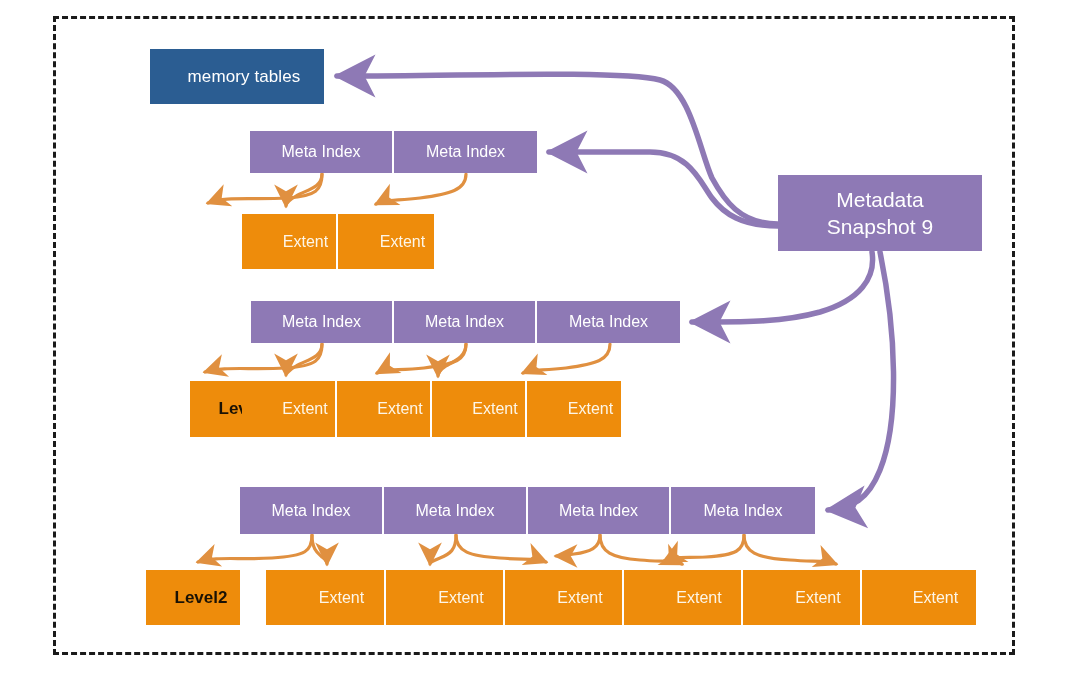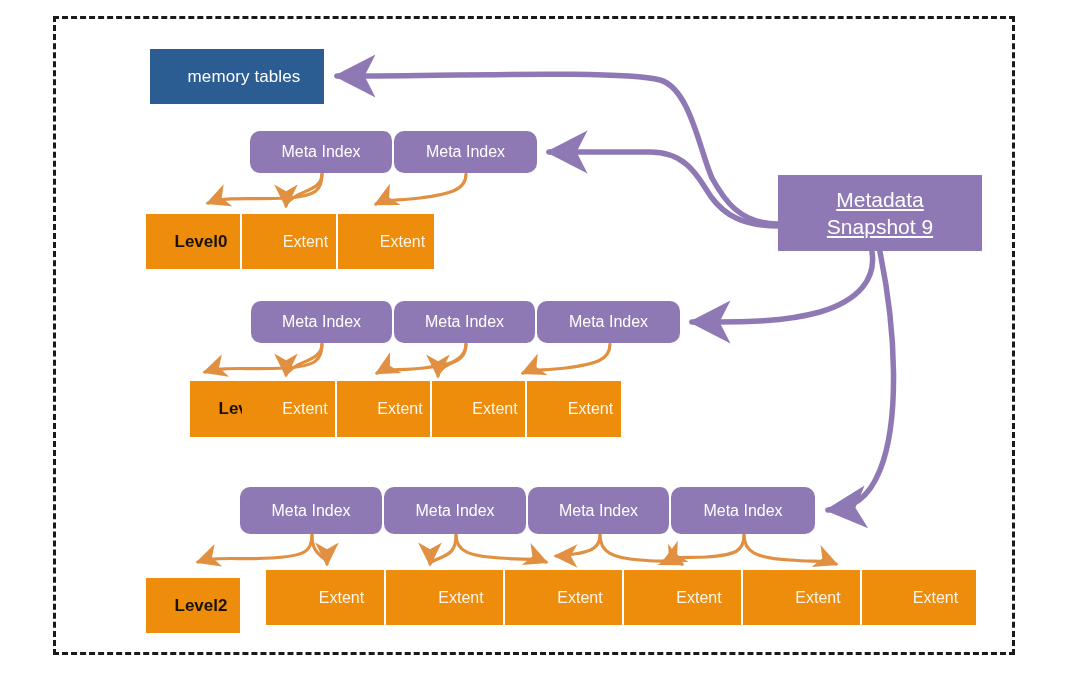--- a/index.html
+++ b/index.html
@@ -27,39 +27,38 @@
     justify-content:center;
   }
   .memtable{
     background:#2b5d92;color:#ffffff;
     font-size:17px;padding-left:14px;letter-spacing:.1px;
   }
   .meta{
     background:#8e79b5;color:#ffffff;
     font-size:16px;justify-content:center;
     border-right:2px solid #ffffff;
-    border-radius:10px;
   }
   .meta.last{border-right:none;}
   .extent{
     background:#ee8c0b;color:#fdf6e8;
     font-size:16px;border-right:2px solid #ffffff;
     padding-left:33px;
   }
   .extent.last{border-right:none;}
   .levellabel{
     background:#ee8c0b;color:#1a1205;
     font-size:17px;font-weight:bold;
     border-right:2px solid #ffffff;padding-left:16px;
   }
   .snapshot{
     background:#8e79b5;color:#ffffff;
     font-size:21px;flex-direction:column;
     align-items:center;justify-content:center;
-    line-height:1.3;text-align:center;text-decoration:underline;
+    line-height:1.3;text-align:center;
   }
   .snapshot span{display:block;}
 </style>
 </head>
 <body>
 
 <div id="canvas">
 
   <div class="frame"></div>
 
@@ -116,23 +115,20 @@
     <span>Snapshot 9</span>
   </div>
 
   <div class="node meta" style="left:250px;top:131px;width:144px;height:42px;">
     <span>Meta Index</span>
   </div>
   <div class="node meta last" style="left:394px;top:131px;width:143px;height:42px;">
     <span>Meta Index</span>
   </div>
 
-  <div class="node levellabel" style="left:146px;top:214px;width:96px;height:55px;">
-    <span>Level0</span>
-  </div>
   <div class="node extent" style="left:242px;top:214px;width:96px;height:55px;">
     <span>Extent</span>
   </div>
   <div class="node extent last" style="left:338px;top:214px;width:96px;height:55px;">
     <span>Extent</span>
   </div>
 
   <div class="node meta" style="left:251px;top:301px;width:143px;height:42px;">
     <span>Meta Index</span>
   </div>
@@ -165,21 +161,21 @@
   <div class="node meta" style="left:384px;top:487px;width:144px;height:47px;">
     <span>Meta Index</span>
   </div>
   <div class="node meta" style="left:528px;top:487px;width:143px;height:47px;">
     <span>Meta Index</span>
   </div>
   <div class="node meta last" style="left:671px;top:487px;width:144px;height:47px;">
     <span>Meta Index</span>
   </div>
 
-  <div class="node levellabel" style="left:146px;top:570px;width:96px;height:55px;margin-top:8px;">
+  <div class="node levellabel" style="left:146px;top:570px;width:96px;height:55px;">
     <span>Level2</span>
   </div>
   <div class="node extent" style="left:266px;top:570px;width:120px;height:55px;">
     <span>Extent</span>
   </div>
   <div class="node extent" style="left:386px;top:570px;width:119px;height:55px;">
     <span>Extent</span>
   </div>
   <div class="node extent" style="left:505px;top:570px;width:119px;height:55px;">
     <span>Extent</span>

